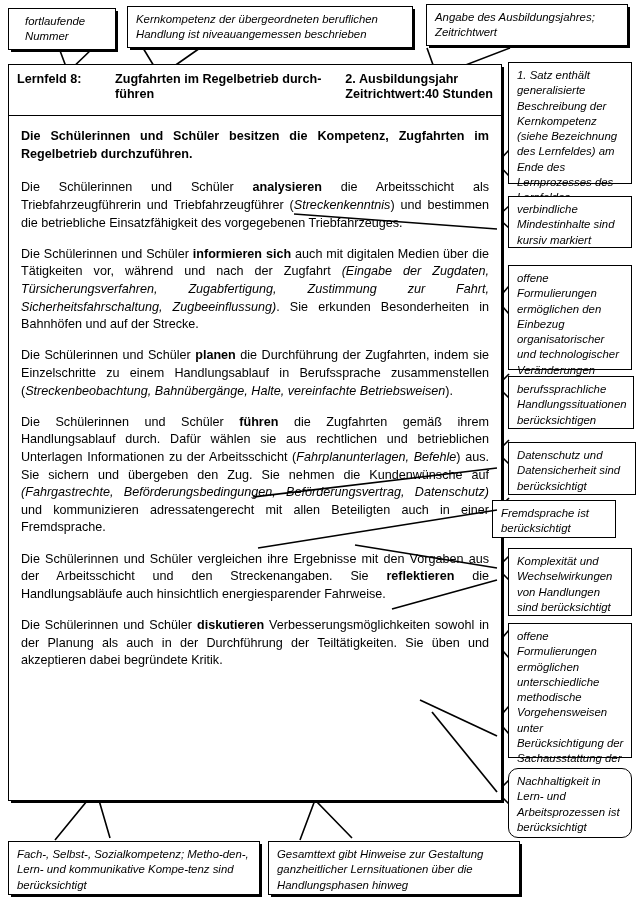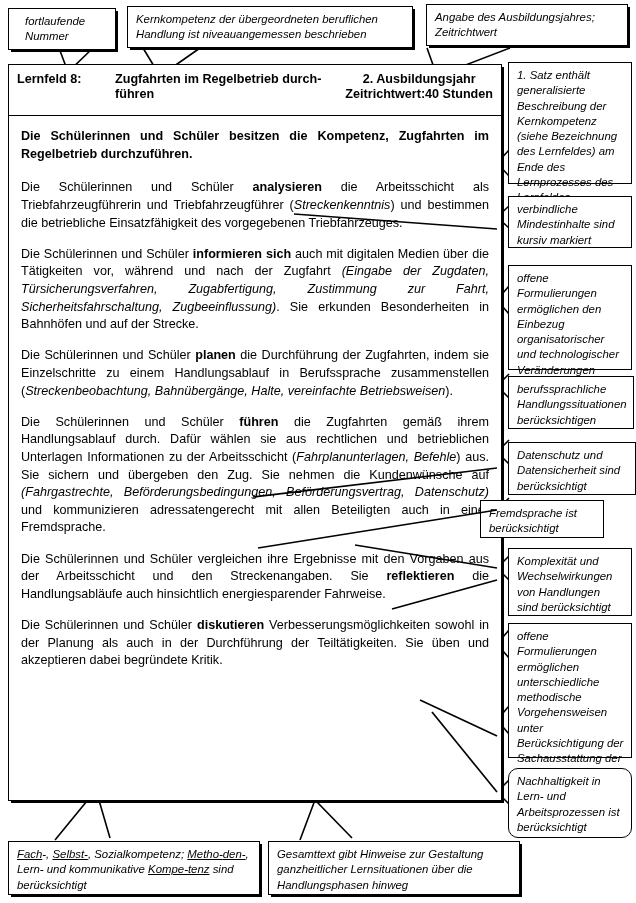--- a/index.html
+++ b/index.html
@@ -90,21 +90,21 @@
     font-weight: bold;
     font-size: 12.6px;
     line-height: 1.22;
     flex: 1 1 auto;
     max-width: 215px;
   }
   .hdr-year {
     font-weight: bold;
     font-size: 12.6px;
     line-height: 1.22;
-    text-align: center;
+    text-align: left;
     white-space: nowrap;
     margin-left: auto;
   }
 
   #body-cell {
     padding: 12px 12px 10px 12px;
     box-sizing: border-box;
   }
   .para {
     font-size: 12.6px;
@@ -115,21 +115,21 @@
   }
   .para:last-child { margin-bottom: 0; }
   .para.lead {
     font-weight: bold;
     margin-bottom: 16px;
   }
   .para b { font-weight: bold; }
   .para i { font-style: italic; }
 
   
-  .u { text-decoration: underline; }
+  .u { }
 </style>
 </head>
 <body>
 
 <div id="page">
 
   <svg id="connectors" viewBox="0 0 636 903">
     <g fill="none" stroke="#000" stroke-width="1.6" stroke-linejoin="miter">
 
       <path d="M 59,48 L 68,72 L 93,48" fill="#fff"></path>
@@ -205,21 +205,21 @@
   </div>
 
   <div class="callout" style="left:508px; top:376px; width:126px; height:53px;">
     <span>berufssprachliche Handlungssituationen berücksichtigen</span>
   </div>
 
   <div class="callout" style="left:508px; top:442px; width:128px; height:53px;">
     <span>Datenschutz und Datensicherheit sind berücksichtigt</span>
   </div>
 
-  <div class="callout" style="left:480px; top:500px; width:124px; height:38px;">
+  <div class="callout" style="left:492px; top:500px; width:124px; height:38px;">
     <span>Fremdsprache ist berücksichtigt</span>
   </div>
 
   <div class="callout" style="left:508px; top:548px; width:124px; height:68px;">
     <span>Komplexität und Wechselwirkungen von Handlungen sind berücksichtigt</span>
   </div>
 
   <div class="callout" style="left:508px; top:623px; width:124px; height:135px;">
     <span>offene Formulierungen ermöglichen unterschiedliche methodische Vorgehensweisen unter Berücksichtigung der Sachausstattung der Schulen</span>
   </div>

